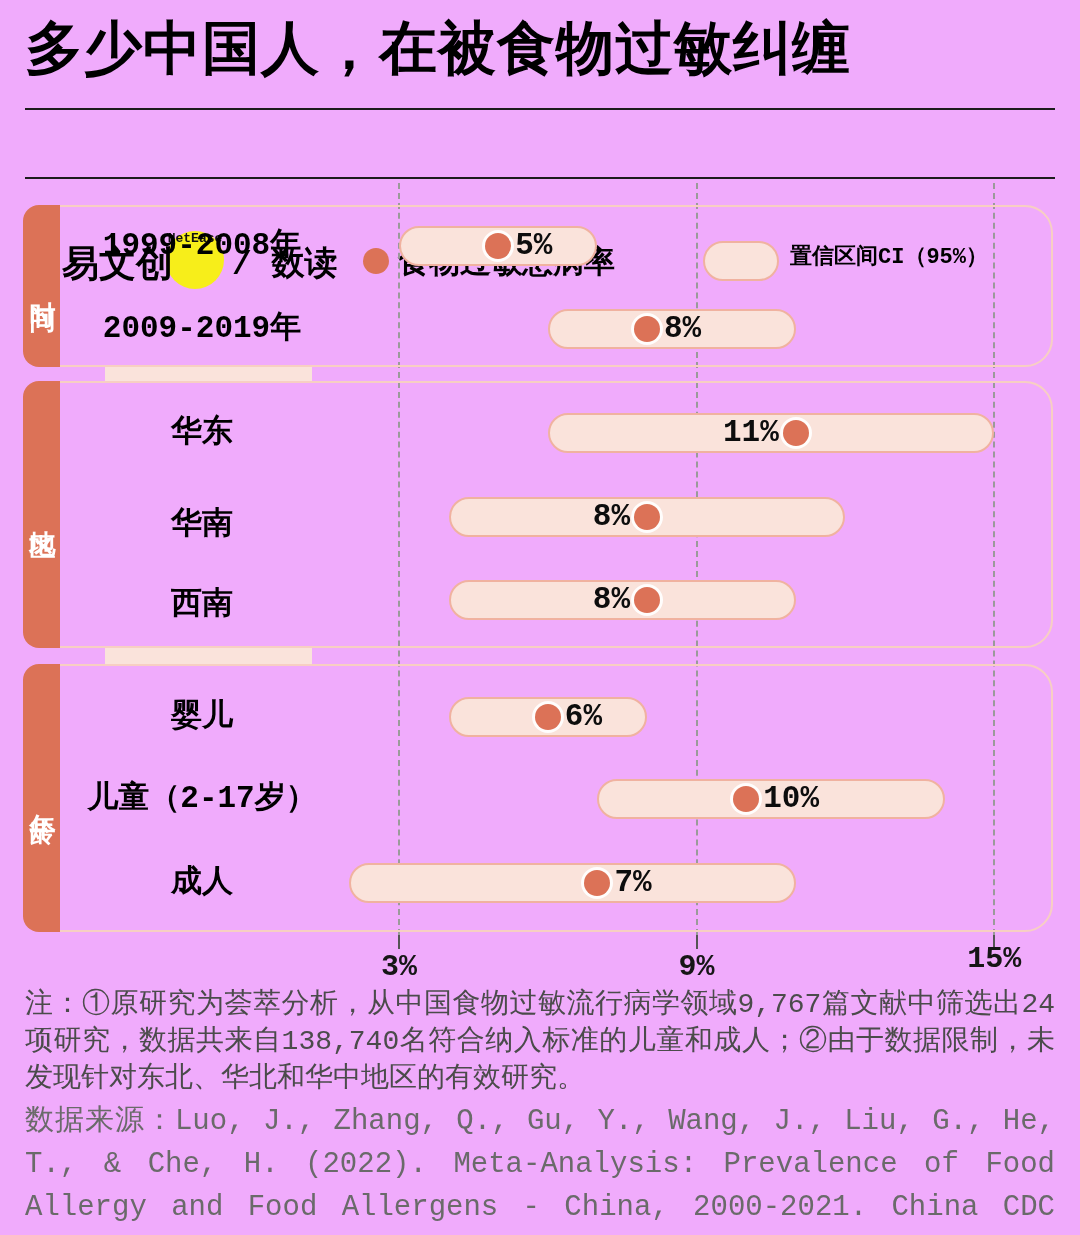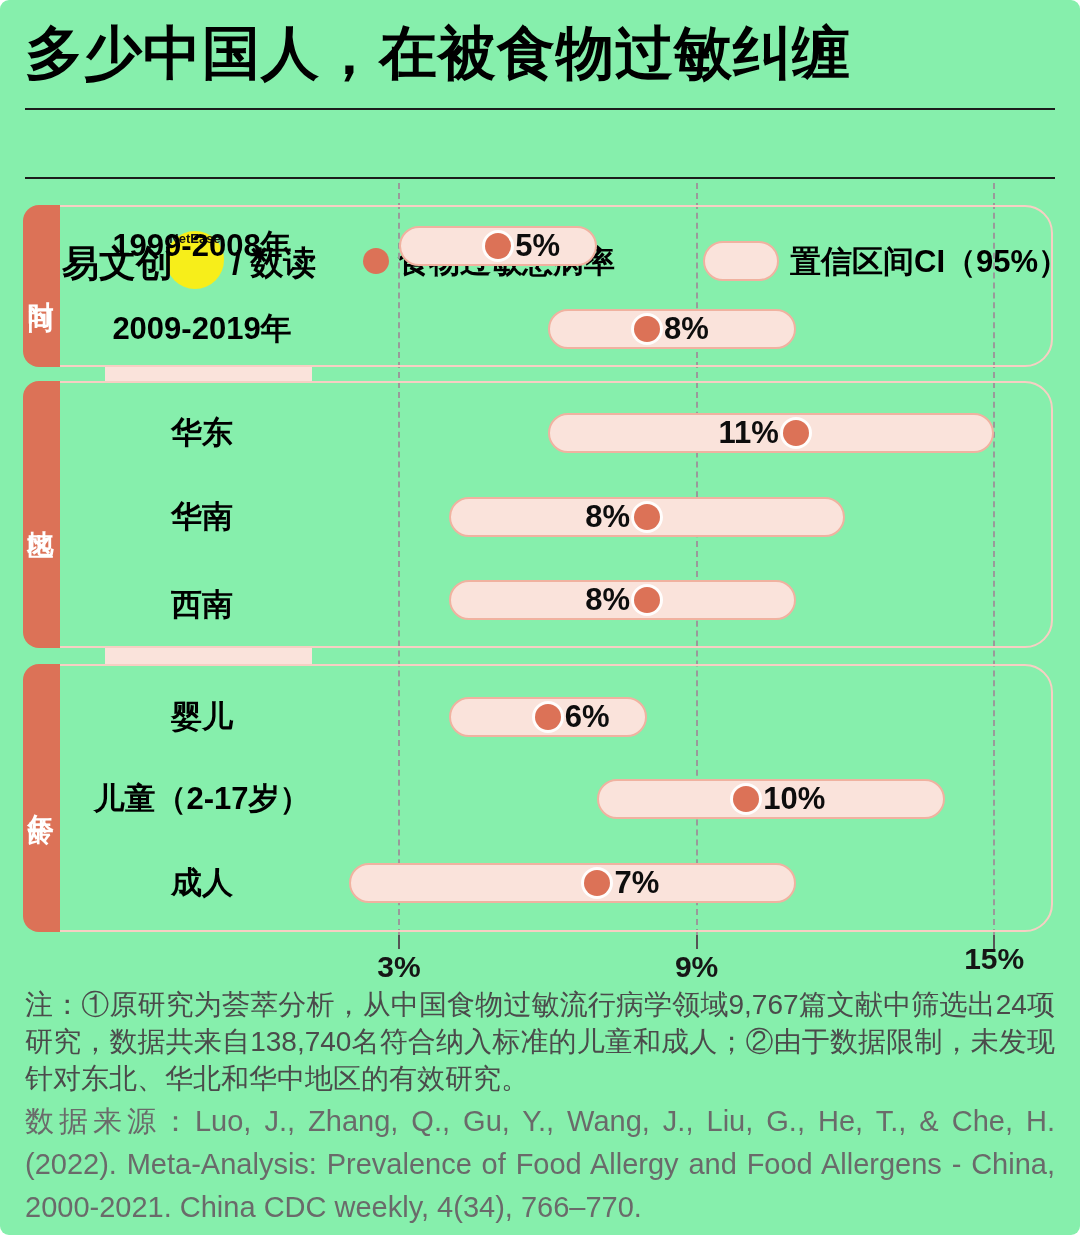--- a/index.html
+++ b/index.html
@@ -1,33 +1,33 @@
 <!DOCTYPE html>
 <html style="--accent: #DC7257; --ci-fill: #FAE3DB; --ci-border: #F0B2A0; --box-border: #F7CFC3; --yellow: #F7EE1A;"><head>
 <meta charset="utf-8">
 <style>
   html,body{margin:0;padding:0;background:#fff;}
-  .page{position:relative;width:1080px;height:1235px;background:#86efac;overflow:hidden;
-        font-family:Liberation Sans, sans-serif;color:#000;border-radius:9px;}
+  .page{position:relative;width:1080px;height:1235px;background:#f0abfc;overflow:hidden;
+        font-family:Liberation Mono, monospace;color:#000;}
   .title{position:absolute;left:25px;top:16px;width:1030px;margin:0;
          font-size:58px;line-height:74px;font-weight:900;letter-spacing:1px;color:#000;}
   .hr{position:absolute;left:25px;width:1030px;height:2px;background:#1c1c1c;}
   .hr1{top:108px;} .hr2{top:177px;}
   .logo-row{position:absolute;left:0;top:112px;width:1080px;height:66px;}
   .badge{position:absolute;left:166px;top:119px;width:58px;height:58px;border-radius:50%;
          background:var(--yellow,#F7EE1A);display:flex;align-items:flex-start;justify-content:center;
          font-size:13px;font-weight:700;color:#111;z-index:0;}
   .brand{position:absolute;left:25px;top:127px;font-size:37px;font-weight:800;z-index:1;}
   .brand-suffix{position:absolute;left:232px;top:129px;font-size:33px;font-weight:800;z-index:1;}
   .legend-dot{position:absolute;left:363px;top:136px;width:26px;height:26px;border-radius:50%;
               background:var(--accent,#DC7257);}
   .legend1-label{position:absolute;left:398px;top:129px;font-size:31px;font-weight:700;}
   .legend-pill{position:absolute;left:703px;top:129px;width:76px;height:40px;border-radius:20px;
                background:var(--ci-fill,#FAE3DB);border:2px solid var(--ci-border,#F0B2A0);box-sizing:border-box;}
-  .legend2-label{position:absolute;left:790px;top:129px;font-size:31px;font-weight:700;}
+  .legend2-label{position:absolute;left:790px;top:129px;font-size:22px;font-weight:700;}
   #chart{position:absolute;left:0;top:180px;width:1080px;height:810px;}
   .gridline{position:absolute;width:0;border-left:2px dashed #9a9a9a;z-index:1;}
   .axis-tick{position:absolute;width:2px;height:14px;background:#555;z-index:1;}
   .axis-label{position:absolute;transform:translateX(-50%);font-size:30px;font-weight:600;color:#161616;z-index:1;}
   .connector{position:absolute;left:105px;width:207px;background:var(--ci-fill,#FAE3DB);z-index:2;}
   .sec-box{position:absolute;left:23px;width:1030px;border:2px solid var(--box-border,#F7CFC3);
            border-radius:28px;box-sizing:border-box;background:transparent;z-index:3;}
   .sec-tab{position:absolute;left:23px;width:37px;background:var(--accent,#DC7257);
            border-radius:16px 0 0 16px;z-index:4;display:flex;align-items:center;justify-content:center;
            writing-mode:vertical-rl;text-orientation:upright;color:#fff;font-size:26px;font-weight:700;
@@ -86,21 +86,21 @@
       <div class="ci-pill" style="left: 547.8px; top: 129px; width: 248px;"></div>
       <div class="dot" style="left: 634px; top: 136px;"></div>
       <div class="val-label" style="top: 128px; left: 664px;">8%</div>
       <div class="connector" style="top: 185px; height: 18px;"></div>
       <div class="sec-box" style="top: 201px; height: 267px;"></div>
       <div class="sec-tab" style="top: 201px; height: 267px;">地区</div>
       <div class="cat-label" style="top: 232px;">华东</div>
       <div class="ci-pill" style="left: 547.8px; top: 233px; width: 446.4px;"></div>
       <div class="dot" style="left: 782.8px; top: 240px;"></div>
       <div class="val-label" style="top: 232px; left: 778.8px; transform: translateX(-100%);">11%</div>
-      <div class="cat-label" style="top: 316px;">华南</div>
+      <div class="cat-label" style="top: 324px;">华南</div>
       <div class="ci-pill" style="left: 448.6px; top: 317px; width: 396.8px;"></div>
       <div class="dot" style="left: 634px; top: 324px;"></div>
       <div class="val-label" style="top: 316px; left: 630px; transform: translateX(-100%);">8%</div>
       <div class="cat-label" style="top: 376px; margin-top: 28px;">西南</div>
       <div class="ci-pill" style="left: 448.6px; top: 400px; width: 347.2px;"></div>
       <div class="dot" style="left: 634px; top: 407px;"></div>
       <div class="val-label" style="top: 399px; left: 630px; transform: translateX(-100%);">8%</div>
       <div class="connector" style="top: 466px; height: 20px;"></div>
       <div class="sec-box" style="top: 484px; height: 268px;"></div>
       <div class="sec-tab" style="top: 484px; height: 268px;">年龄</div>

